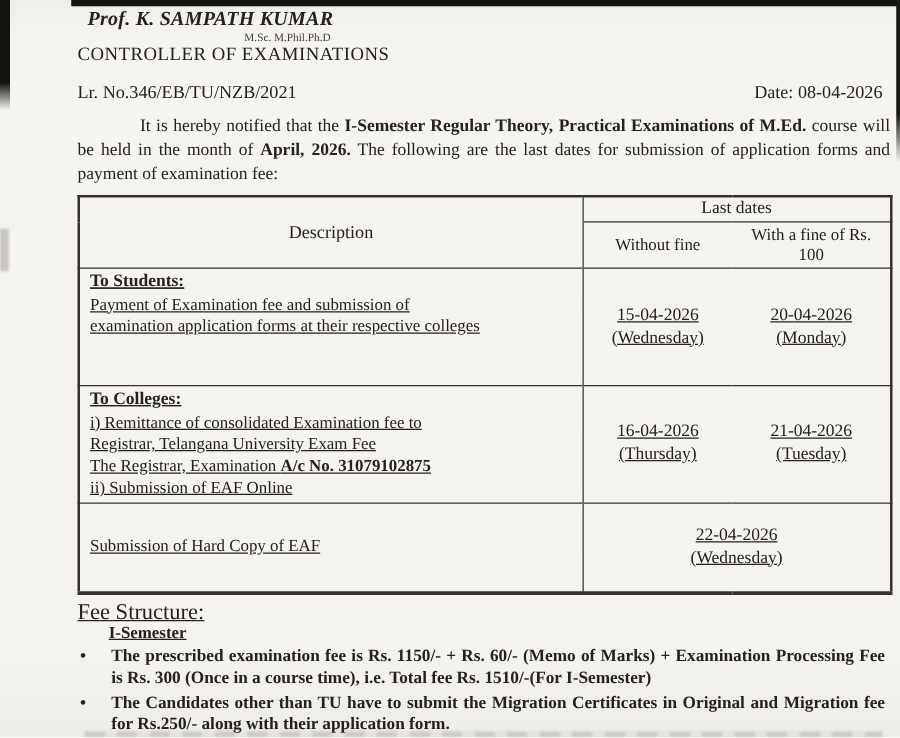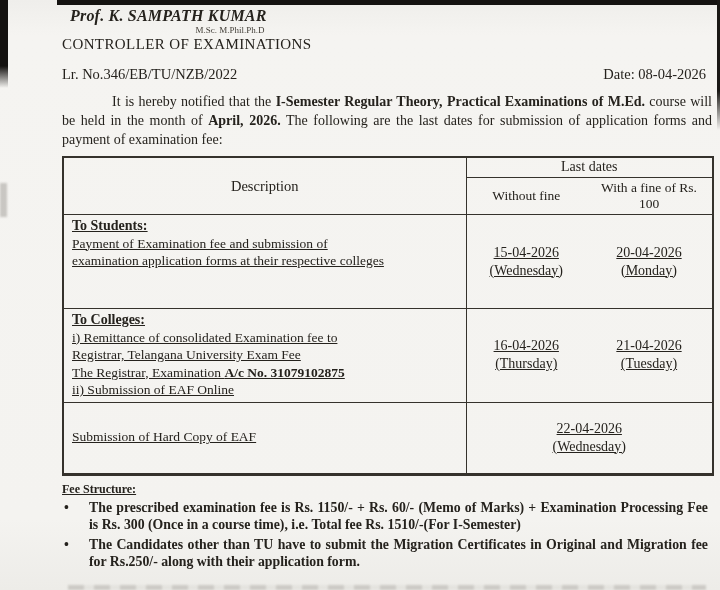--- a/index.html
+++ b/index.html
@@ -41,21 +41,21 @@
   .desc-head{text-align:center;vertical-align:middle;font-size:14.5px;}
   .dates-head{text-align:center;font-size:14px;padding:1px 0 2px;}
   .sub-head{text-align:center;vertical-align:middle;font-size:13.5px;line-height:16px;height:34px;border-top:1.6px solid #35322c;padding:1px 4px;}
   .desc-cell{padding:2px 6px 3px 8px;font-size:13.5px;line-height:17.5px;}
   .cell-heading{font-weight:bold;text-decoration:underline;font-size:14px;}
   .date-cell{text-align:center;vertical-align:middle;font-size:14px;line-height:18px;}
   .row-students td{height:61px;}
   .row-hardcopy td{height:38px;}
   .row-hardcopy .desc-cell{vertical-align:middle;}
 
-  .section-heading{font-weight:bold;text-decoration:underline;font-size:12px;line-height:16px;margin-top:5px;}
+  .section-heading{font-weight:normal;text-decoration:underline;font-size:18px;line-height:16px;margin-top:5px;}
   .sub-heading{font-weight:bold;text-decoration:underline;font-size:13.5px;line-height:16px;margin-left:25px;margin-top:1px;}
   .bullet-item{display:flex;margin-top:2px;font-weight:bold;font-size:13.8px;line-height:17.5px;}
   .bullet-marker{width:25px;flex:0 0 25px;text-align:left;padding-left:2px;}
   .bullet-text{flex:1;text-align:justify;padding-right:4px;}
   .instr-heading{font-weight:bold;text-decoration:underline;font-size:14px;line-height:17px;margin-top:3px;}
 </style>
 </head>
 <body>
 
 <div class="page">
@@ -66,21 +66,21 @@
 
   <div class="content">
 
     <div class="letterhead">
       <div class="officer-name">Prof. K. SAMPATH KUMAR</div>
       <div class="officer-credentials">M.Sc. M.Phil.Ph.D</div>
       <div class="officer-designation">CONTROLLER OF EXAMINATIONS</div>
     </div>
 
     <div class="ref-line">
-      <span>Lr. No.346/EB/TU/NZB/2022</span>
+      <span>Lr. No.346/EB/TU/NZB/2021</span>
       <span>Date: 08-04-2026</span>
     </div>
 
 
     <p class="intro"><span>It is hereby notified that the </span><b>I-Semester Regular Theory, Practical Examinations of M.Ed.</b><span> course will be held in the month of </span><b>April, 2026.</b><span> The following are the last dates for submission of application forms and payment of examination fee:</span></p>
 
     <table class="dates-table">
       <colgroup>
           <col class="c-desc">
           <col class="c-wo">
@@ -134,20 +134,21 @@
           <td class="desc-cell hline">Submission of Hard Copy of EAF</td>
           <td class="date-cell vline hline" colspan="2">
             <div>22-04-2026</div>
             <div>(Wednesday)</div>
           </td>
         </tr>
       </tbody>
     </table>
 
     <div class="section-heading">Fee Structure:</div>
+    <div class="sub-heading">I-Semester</div>
 
     <div class="bullet-item">
       <span class="bullet-marker">•</span>
       <span class="bullet-text">The prescribed examination fee is Rs. 1150/- + Rs. 60/- (Memo of Marks) + Examination Processing Fee is Rs. 300 (Once in a course time), i.e. Total fee Rs. 1510/-(For I-Semester)</span>
     </div>
     <div class="bullet-item">
       <span class="bullet-marker">•</span>
       <span class="bullet-text">The Candidates other than TU have to submit the Migration Certificates in Original and Migration fee for Rs.250/- along with their application form.</span>
     </div>
 

